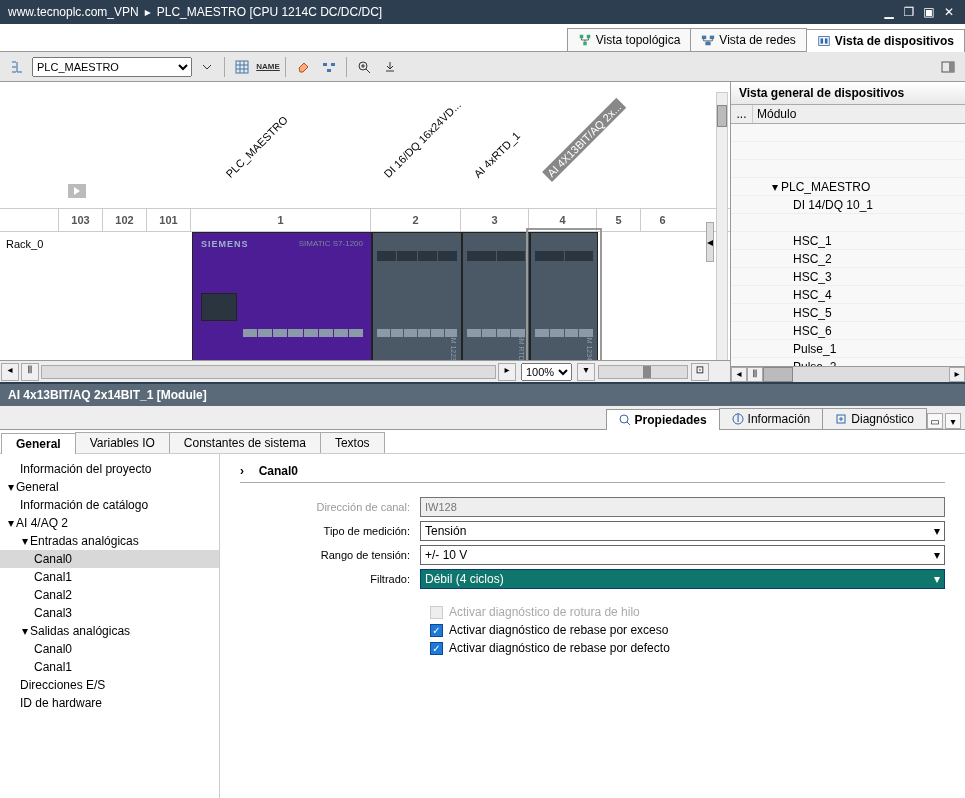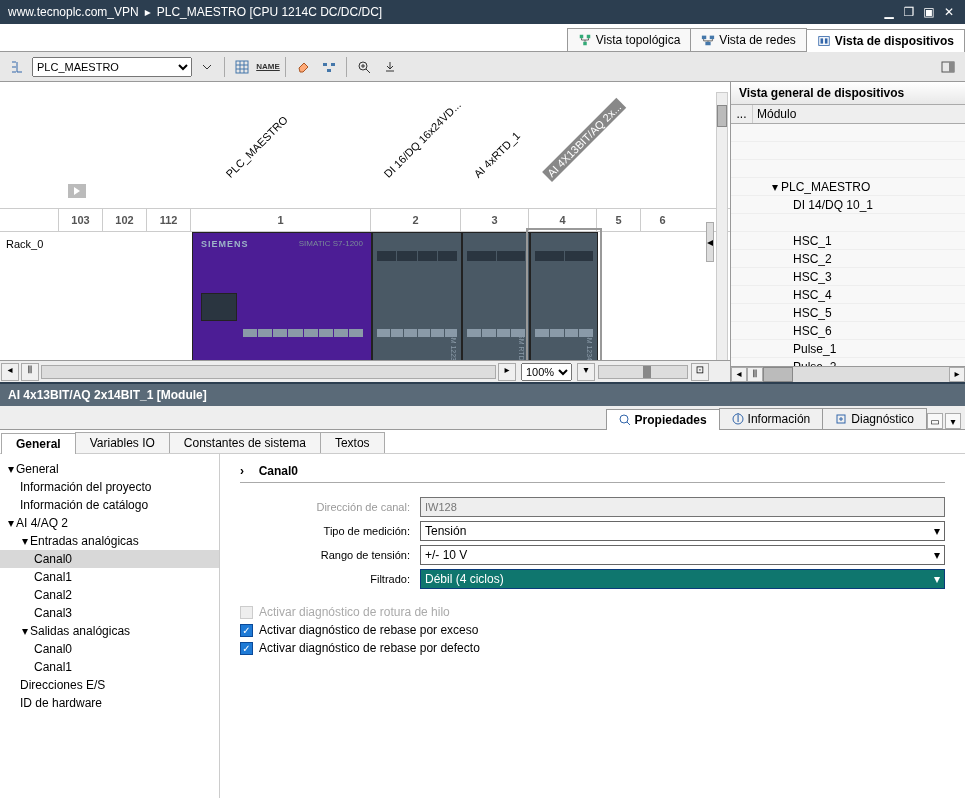--- a/index.html
+++ b/index.html
@@ -109,21 +109,21 @@
 .props .arrow { display: inline-block; width: 12px; }
 .props .row { display: flex; align-items: center; margin: 4px 0; }
 .props .row .lbl { width: 180px; text-align: right; padding-right: 10px; font-size: 11px; }
 .props .row .lbl.disabled { color: #999; }
 .props .row .ctrl { flex: 1; }
 .props .row input[type=text] { width: 100%; height: 20px; border: 1px solid #737373; padding: 0 4px; font-size: 11px; }
 .props .row input[disabled] { background: #eee; color: #777; }
 .props .row .sel { width: 100%; height: 20px; border: 1px solid #666; padding: 0 4px; font-size: 11px; display: flex; align-items: center; background: #fff; cursor: pointer; }
 .props .row .sel.open { background: #0f766e; color: #fff; border-color: #0a3a7a; }
 .props .row .sel .dd { margin-left: auto; }
-.props .checks { margin-top: 16px; }
+.props .checks { margin-left: 190px; margin-top: 16px; }
 .props .checks .chk { display: flex; align-items: center; gap: 6px; margin: 4px 0; font-size: 11px; }
 .props .checks .chk.disabled { color: #aaa; }
 .props .checks .cbox { width: 13px; height: 13px; border: 1px solid #888; display: inline-flex; align-items: center; justify-content: center; background: #fff; }
 .props .checks .cbox.checked { background: #1e7ad6; border-color: #0a4a9a; color: #fff; font-size: 10px; }
 .props .checks .cbox.disabled { background: #eee; border-color: #ccc; }
 
 .inspector { display: flex; flex-direction: column; height: 416px; border-top: 2px solid #2c3e50; }
 svg { display: block; }
 </style>
 </head>
@@ -238,21 +238,21 @@
       </div>
       <div class="play-btn">
           <svg width="8" height="8">
             <path d="M1 0v8l6-4z" fill="#fff"></path>
           </svg>
         </div>
       <div class="rack-row">
         <div class="rack-lbl"></div>
         <div class="slot" style="width:44px">103</div>
         <div class="slot" style="width:44px">102</div>
-        <div class="slot" style="width:44px">112</div>
+        <div class="slot" style="width:44px">101</div>
         <div class="slot" style="width:180px">1</div>
         <div class="slot" style="width:90px">2</div>
         <div class="slot" style="width:68px">3</div>
         <div class="slot" style="width:68px">4</div>
         <div class="slot" style="width:44px">5</div>
         <div class="slot" style="width:44px">6</div>
       </div>
       <div class="rack-name">Rack_0</div>
       <div class="plc-body">
         <div class="plc-cpu">
@@ -447,22 +447,22 @@
     </div>
   </div>
   <div class="subtabs">
     <div class="stab active">General</div>
     <div class="stab">Variables IO</div>
     <div class="stab">Constantes de sistema</div>
     <div class="stab">Textos</div>
   </div>
   <div class="inspector-body">
     <div class="nav-tree" id="nav-tree">
+        <div class="node lvl1"><span>Información del proyecto</span></div>
         <div class="node lvl0"><span class="exp">▾</span><span>General</span></div>
-        <div class="node lvl1"><span>Información del proyecto</span></div>
         <div class="node lvl1"><span>Información de catálogo</span></div>
         <div class="node lvl0"><span class="exp">▾</span><span>AI 4/AQ 2</span></div>
         <div class="node lvl1"><span class="exp">▾</span><span>Entradas analógicas</span></div>
         <div class="node lvl2 sel"><span>Canal0</span></div>
         <div class="node lvl2"><span>Canal1</span></div>
         <div class="node lvl2"><span>Canal2</span></div>
         <div class="node lvl2"><span>Canal3</span></div>
         <div class="node lvl1"><span class="exp">▾</span><span>Salidas analógicas</span></div>
         <div class="node lvl2"><span>Canal0</span></div>
         <div class="node lvl2"><span>Canal1</span></div>

